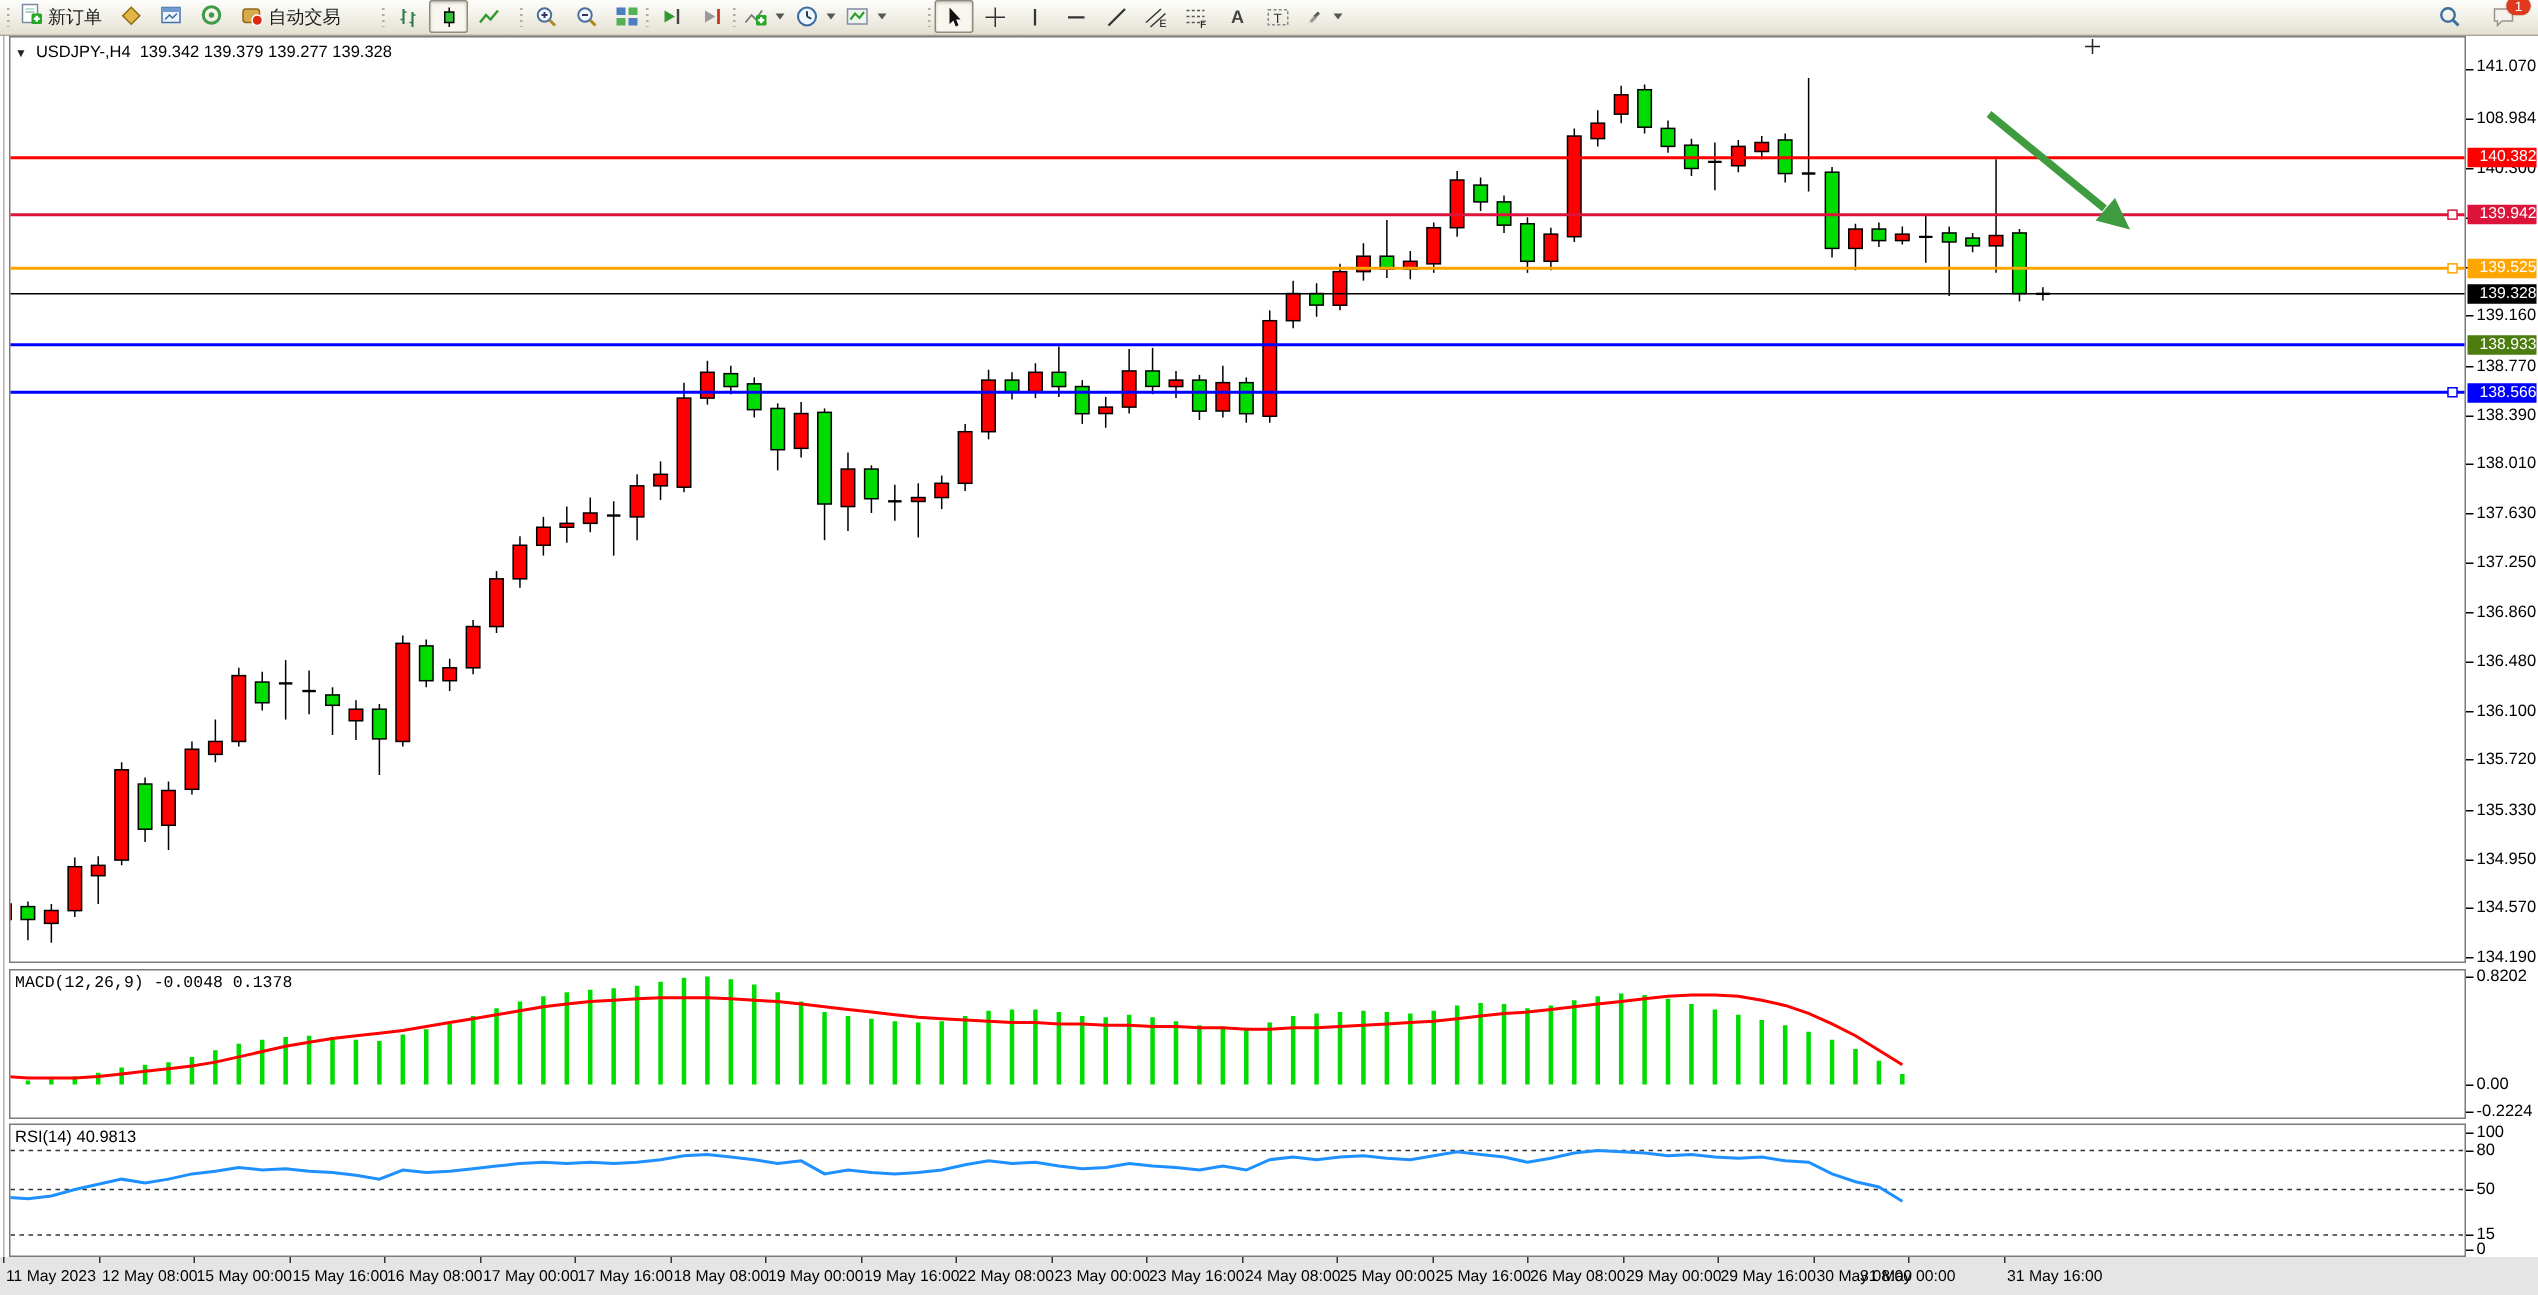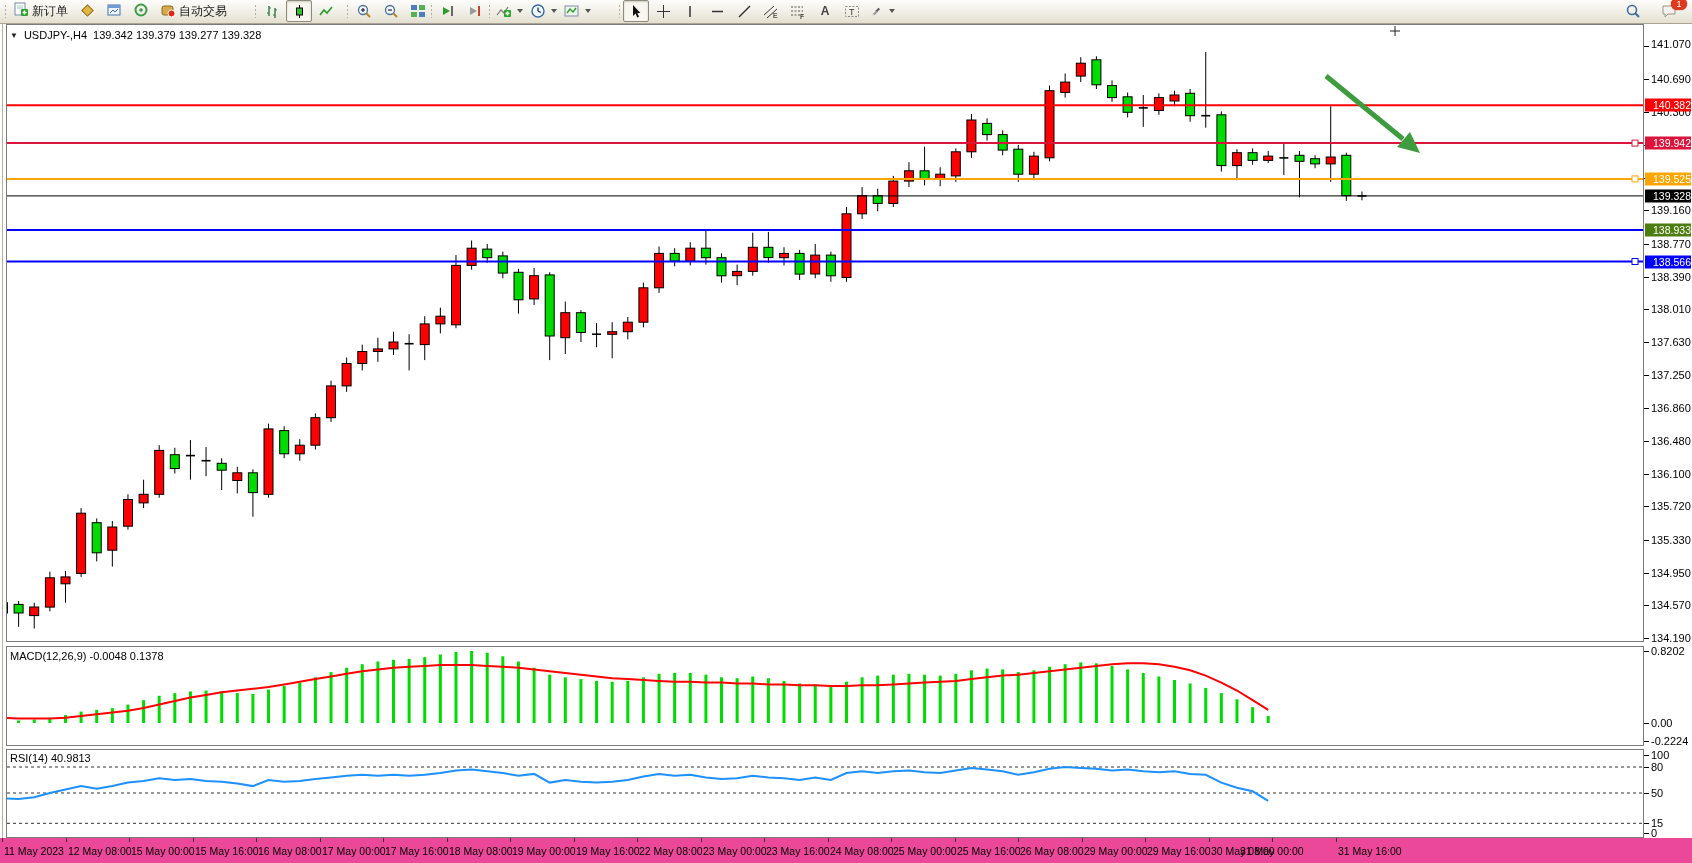--- a/index.html
+++ b/index.html
@@ -30,21 +30,21 @@
   #panel-macd{top:646px;height:100px;}
   #panel-rsi{top:749px;height:89px;}
   #chart-svg{position:absolute;top:0;left:0;pointer-events:none;}
   .chart-title{position:absolute;top:29px;left:10px;font-size:11px;color:#000;display:flex;gap:6px;align-items:center;}
   .ind-label{position:absolute;font-size:11px;color:#000;}
   
   .ptick{position:absolute;left:1651px;font-size:11px;color:#000;transform:translateY(-6px);}
   .pdash{position:absolute;left:1644px;width:5px;height:1px;background:#000;}
   .pl-box{position:absolute;left:1645px;width:46px;height:13px;color:#fff;font-size:10.5px;line-height:13px;
           text-align:right;transform:translateY(-6.5px);}
-  #date-axis{position:absolute;left:0;top:838px;width:1692px;height:25px;background:#ec4899;}
+  #date-axis{position:absolute;left:0;top:838px;width:1692px;height:25px;background:#e5e5e5;}
   .dtick{position:absolute;top:0;width:1px;height:4px;background:#333;}
   .dlabel{position:absolute;top:7px;font-size:10.5px;color:#000;white-space:nowrap;}
   .left-edge{position:absolute;left:2px;top:24px;width:1px;height:814px;background:#b4b0a2;}
 </style>
 </head>
 <body>
 
 <div id="app">
 
   <div id="toolbar">
@@ -571,34 +571,34 @@
         <line x1="1395" y1="26" x2="1395" y2="36" stroke="#222"></line>
       </g>
   </svg>
 
   <div class="chart-title">
     <span style="font-size:8px;color:#222;">▼</span>
     <span>USDJPY-,H4</span>
     <span>139.342 139.379 139.277 139.328</span>
   </div>
 
-  <div class="ind-label" style="top:650px;left:10px;">
+  <div class="ind-label" style="top:650px;left:10px;font-family:Liberation Mono, monospace;">
     <span>MACD(12,26,9)</span>
     <span>-0.0048 0.1378</span>
   </div>
   <div class="ind-label" style="top:752px;left:10px;">
     <span>RSI(14)</span>
     <span>40.9813</span>
   </div>
 
   <div id="price-axis">
       <span class="pdash" style="top:46.0px"></span>
       <span class="ptick" style="top:44px">141.070</span>
       <span class="pdash" style="top:78.7px"></span>
-      <span class="ptick" style="top:78.7px">140.690</span>
+      <span class="ptick" style="top:78.7px">108.984</span>
       <span class="pdash" style="top:112.3px"></span>
       <span class="ptick" style="top:112.3px">140.300</span>
       <span class="pdash" style="top:144.9px"></span>
       <span class="ptick" style="top:144.9px">139.920</span>
       <span class="pdash" style="top:177.6px"></span>
       <span class="ptick" style="top:177.6px">139.540</span>
       <span class="pdash" style="top:210.3px"></span>
       <span class="ptick" style="top:210.3px">139.160</span>
       <span class="pdash" style="top:243.9px"></span>
       <span class="ptick" style="top:243.9px">138.770</span>

